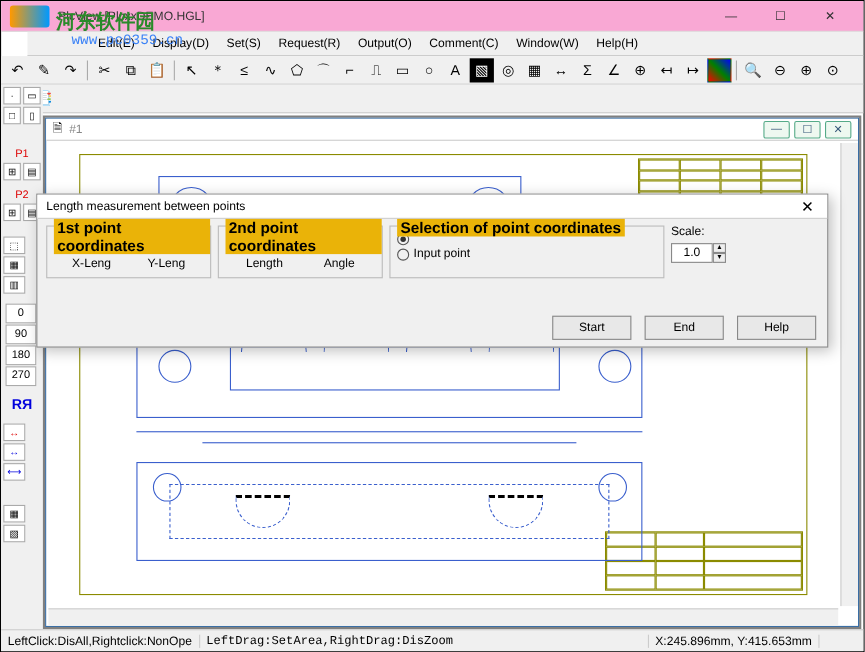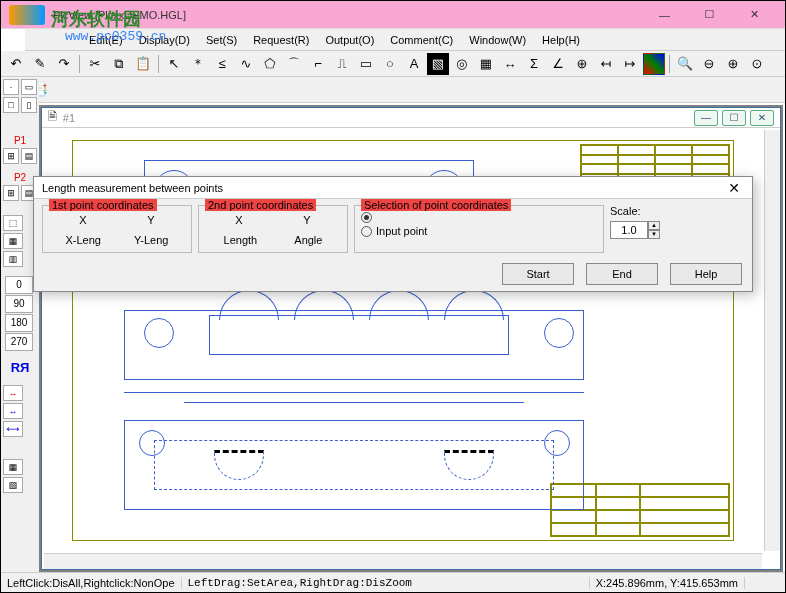--- a/index.html
+++ b/index.html
@@ -35,27 +35,27 @@
 .scrollbar-v { position: absolute; top: 22px; right: 0; width: 16px; bottom: 18px; background: #f0f0f0; border-left: 1px solid #ccc; }
 .scrollbar-h { position: absolute; bottom: 0; left: 2px; right: 18px; height: 16px; background: #f0f0f0; border-top: 1px solid #ccc; }
 
 
 .drawing { position: absolute; inset: 10px; }
 .draw-rect { position: absolute; border: 1px solid #3a5fcd; }
 .draw-rect.oliv { border-color: #8b8b00; }
 .grid-block { position: absolute; border: 1px solid #8b8b00; display: grid; }
 .grid-block div { border: 0.5px solid #8b8b00; }
 
-.dialog { position: absolute; top: 175px; left: 32px; width: 720px; height: 116px; background: #f0f0f0; border: 1px solid #888; box-shadow: 3px 3px 12px rgba(0,0,0,0.25); }
+.dialog { position: absolute; top: 175px; left: 32px; width: 720px; height: 140px; background: #f0f0f0; border: 1px solid #888; box-shadow: 3px 3px 12px rgba(0,0,0,0.25); }
 .dialog-titlebar { height: 22px; background: #fff; border-bottom: 1px solid #ccc; display: flex; align-items: center; padding: 0 8px; }
 .dialog-title { flex: 1; }
 .dialog-close { width: 20px; height: 20px; display: flex; align-items: center; justify-content: center; cursor: pointer; font-size: 14px; }
 .dialog-body { padding: 6px 8px; display: flex; gap: 6px; }
 .group { border: 1px solid #bbb; padding: 4px 6px 6px; position: relative; }
-.group-label { position: absolute; top: -7px; left: 6px; background: #ef4444; padding: 0 3px; font-size: 11px; }
+.group-label { position: absolute; top: -7px; left: 6px; background: #eab308; padding: 0 3px; font-size: 14px; font-weight: bold; }
 .coord-group { width: 150px; }
 .coord-headers { display: flex; justify-content: space-around; margin: 4px 0 8px; }
 .coord-row2 { display: flex; justify-content: space-around; font-size: 10px; }
 .sel-group { width: 250px; }
 .radio-row { display: flex; align-items: center; gap: 4px; margin: 2px 0; font-size: 10px; }
 .radio { width: 11px; height: 11px; border-radius: 50%; border: 1px solid #555; display: inline-flex; align-items: center; justify-content: center; }
 .radio.checked::after { content: ""; width: 5px; height: 5px; background: #333; border-radius: 50%; }
 .scale-group { width: 60px; }
 .scale-input { width: 38px; height: 18px; border: 1px solid #888; text-align: center; background: #fff; }
 .spinner { display: inline-flex; flex-direction: column; vertical-align: top; }

